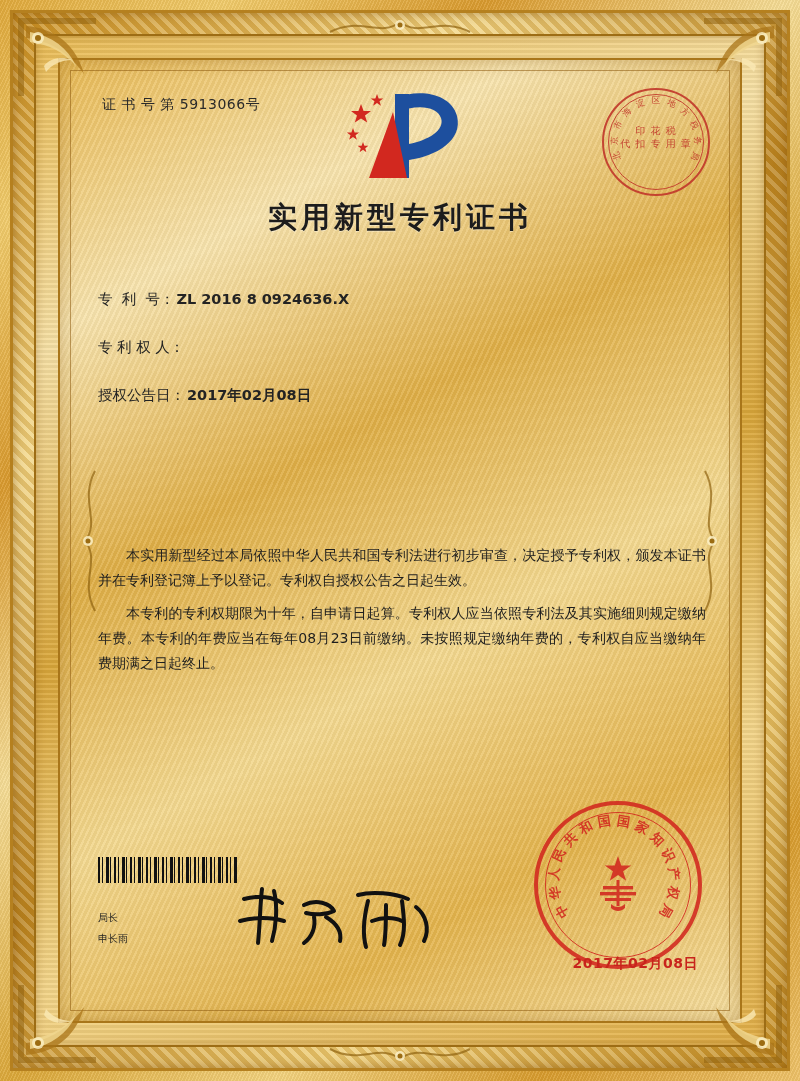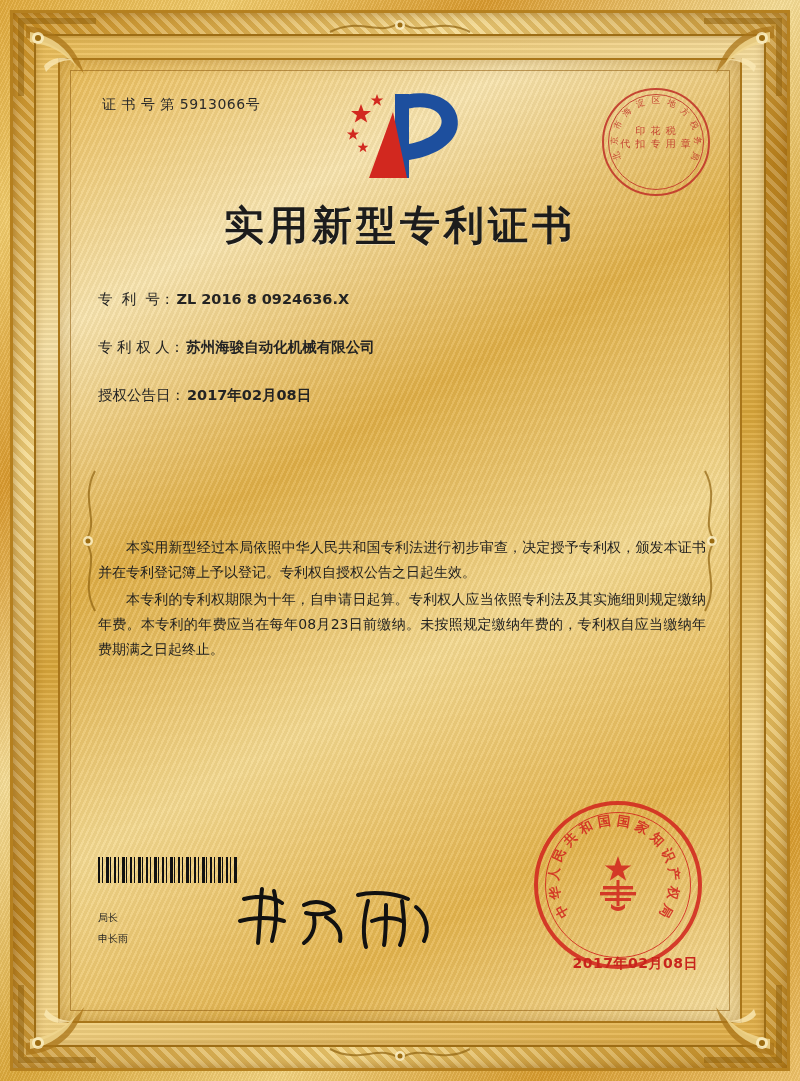--- a/index.html
+++ b/index.html
@@ -142,21 +142,21 @@
     line-height: 13px;
     font-family: "DejaVu Sans", "Liberation Sans", sans-serif;
     letter-spacing: 1px;
   }
 
   .title {
     position: absolute;
     left: 0; right: 0;
     top: 118px;
     text-align: center;
-    font-size: 40px;
+    font-size: 29px;
     font-weight: bold;
     letter-spacing: 4px;
     color: #1c1c1c;
     font-family: "DejaVu Sans", "Liberation Sans", sans-serif;
     text-shadow: 0 1px 0 rgba(255,255,255,0.35);
   }
 
   .fields {
     position: absolute;
     left: 18px;
@@ -184,21 +184,21 @@
     left: 18px;
     right: 14px;
     top: 455px;
     font-size: 14px;
     line-height: 25px;
     color: #1e1e1e;
     text-align: justify;
     font-family: "DejaVu Sans", "Liberation Sans", sans-serif;
   }
   .paragraphs p {
-    margin: 0 0 2px 0;
+    margin: 8px 0 2px 0;
     text-indent: 28px;
   }
 
   
   .barcode {
     position: absolute;
     left: 18px;
     bottom: 118px;
     width: 140px;
     height: 26px;
@@ -400,21 +400,20 @@
 
     <div class="title">实用新型专利证书</div>
 
     <div class="fields" id="fields-container">
         <div class="field-row">
           <span class="field-label">专  利  号：</span>
           <span class="field-value">ZL 2016 8 0924636.X</span>
         </div>
         <div class="field-row">
           <span class="field-label">专 利 权 人：</span>
-          <span class="field-value">苏州海骏自动化机械有限公司</span>
         </div>
         <div class="field-row">
           <span class="field-label">授权公告日：</span>
           <span class="field-value">2017年02月08日</span>
         </div>
       </div>
 
     <div class="paragraphs" id="paragraphs-container">
         <p>本实用新型经过本局依照中华人民共和国专利法进行初步审查，决定授予专利权，颁发本证书并在专利登记簿上予以登记。专利权自授权公告之日起生效。</p>
         <p>本专利的专利权期限为十年，自申请日起算。专利权人应当依照专利法及其实施细则规定缴纳年费。本专利的年费应当在每年08月23日前缴纳。未按照规定缴纳年费的，专利权自应当缴纳年费期满之日起终止。</p>

